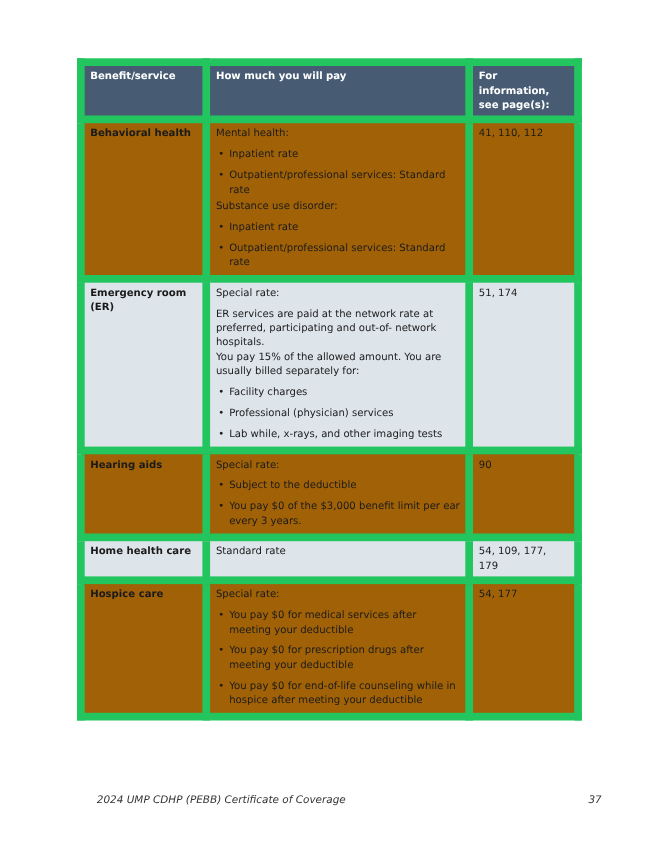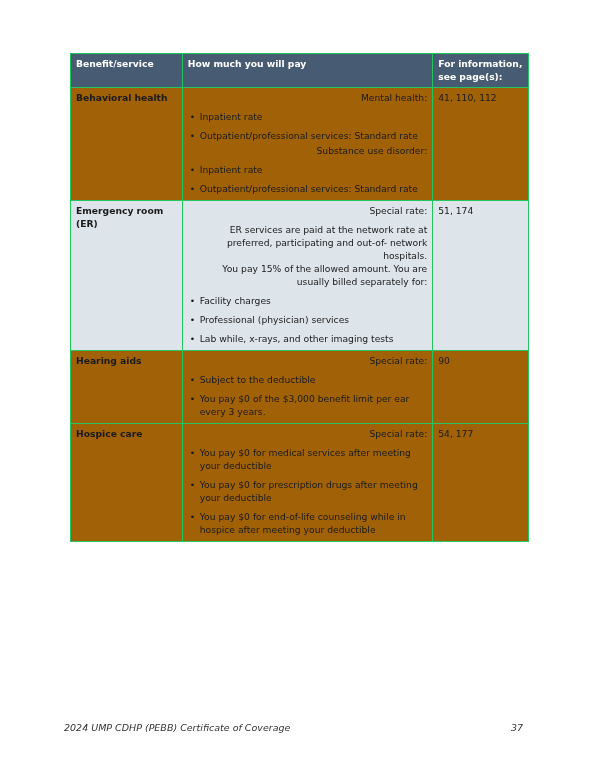--- a/index.html
+++ b/index.html
@@ -1,35 +1,35 @@
 <!DOCTYPE html>
 <html><head>
 <meta charset="utf-8">
 <style>
   html, body { margin: 0; padding: 0; background: #ffffff; }
   body { width: 600px; height: 776px; position: relative; overflow: hidden;
          font-family: "DejaVu Sans", sans-serif; color: #1a1a1a; }
   .table { position: absolute; left: 70px; top: 53px; width: 459px;
            border-collapse: collapse; font-size: 9.2px; line-height: 13px; }
   .table th, .table td { vertical-align: top; padding: 3px 5px 3px 5px;
-           border: 1px solid #22c55e; text-align: left; }
+           border: 7px solid #22c55e; text-align: left; }
   .table th { background: #475c73; color: #ffffff; font-weight: bold; height: 27px; }
   .c1 { width: 101px; }
   .c2 { width: 241px; }
   .c3 { width: 85px; }
   tr.dark td { background: #a16207; }
   tr.light td { background: #dde4ea; }
   td.svc { font-weight: bold; }
-  .p { margin: 0 0 6px 0; text-align: right; }
+  .p { margin: 0 0 6px 0; }
   .p.tight { margin: 0; }
   ul { margin: 0; padding: 0; list-style: none; }
   ul li { position: relative; padding-left: 12px; margin: 0 0 6px 0; }
   ul li:before { content: "\2022"; position: absolute; left: 2px; top: 0; }
   ul li:last-child { margin-bottom: 2px; }
-  .footer { position: absolute; left: 64px; top: 722px; width: 459px;
+  .footer { position: absolute; left: 88px; top: 722px; width: 459px;
             font-size: 9.5px; font-style: italic; color: #333; }
   .footer .pg { position: absolute; right: 0; top: 0; text-align: right; }
 </style>
 </head>
 <body>
 
 <table class="table">
   <thead>
     <tr>
       <th class="c1">Benefit/service</th>
@@ -72,20 +72,27 @@
         <td class="svc">Hearing aids</td>
         <td>
           <div class="p">Special rate:</div>
           <ul>
             <li>Subject to the deductible</li>
             <li>You pay $0 of the $3,000 benefit limit per ear every 3 years.</li>
           </ul>
         </td>
         <td>90</td>
       </tr>
+      <tr class="light">
+        <td class="svc">Home health care</td>
+        <td>
+          <div class="p tight">Standard rate</div>
+        </td>
+        <td>54, 109, 177,  179</td>
+      </tr>
       <tr class="dark">
         <td class="svc">Hospice care</td>
         <td>
           <div class="p">Special rate:</div>
           <ul>
             <li>You pay $0 for medical services after meeting your deductible</li>
             <li>You pay $0 for prescription drugs after meeting your deductible</li>
             <li>You pay $0 for end-of-life counseling while in hospice after meeting your deductible</li>
           </ul>
         </td>

